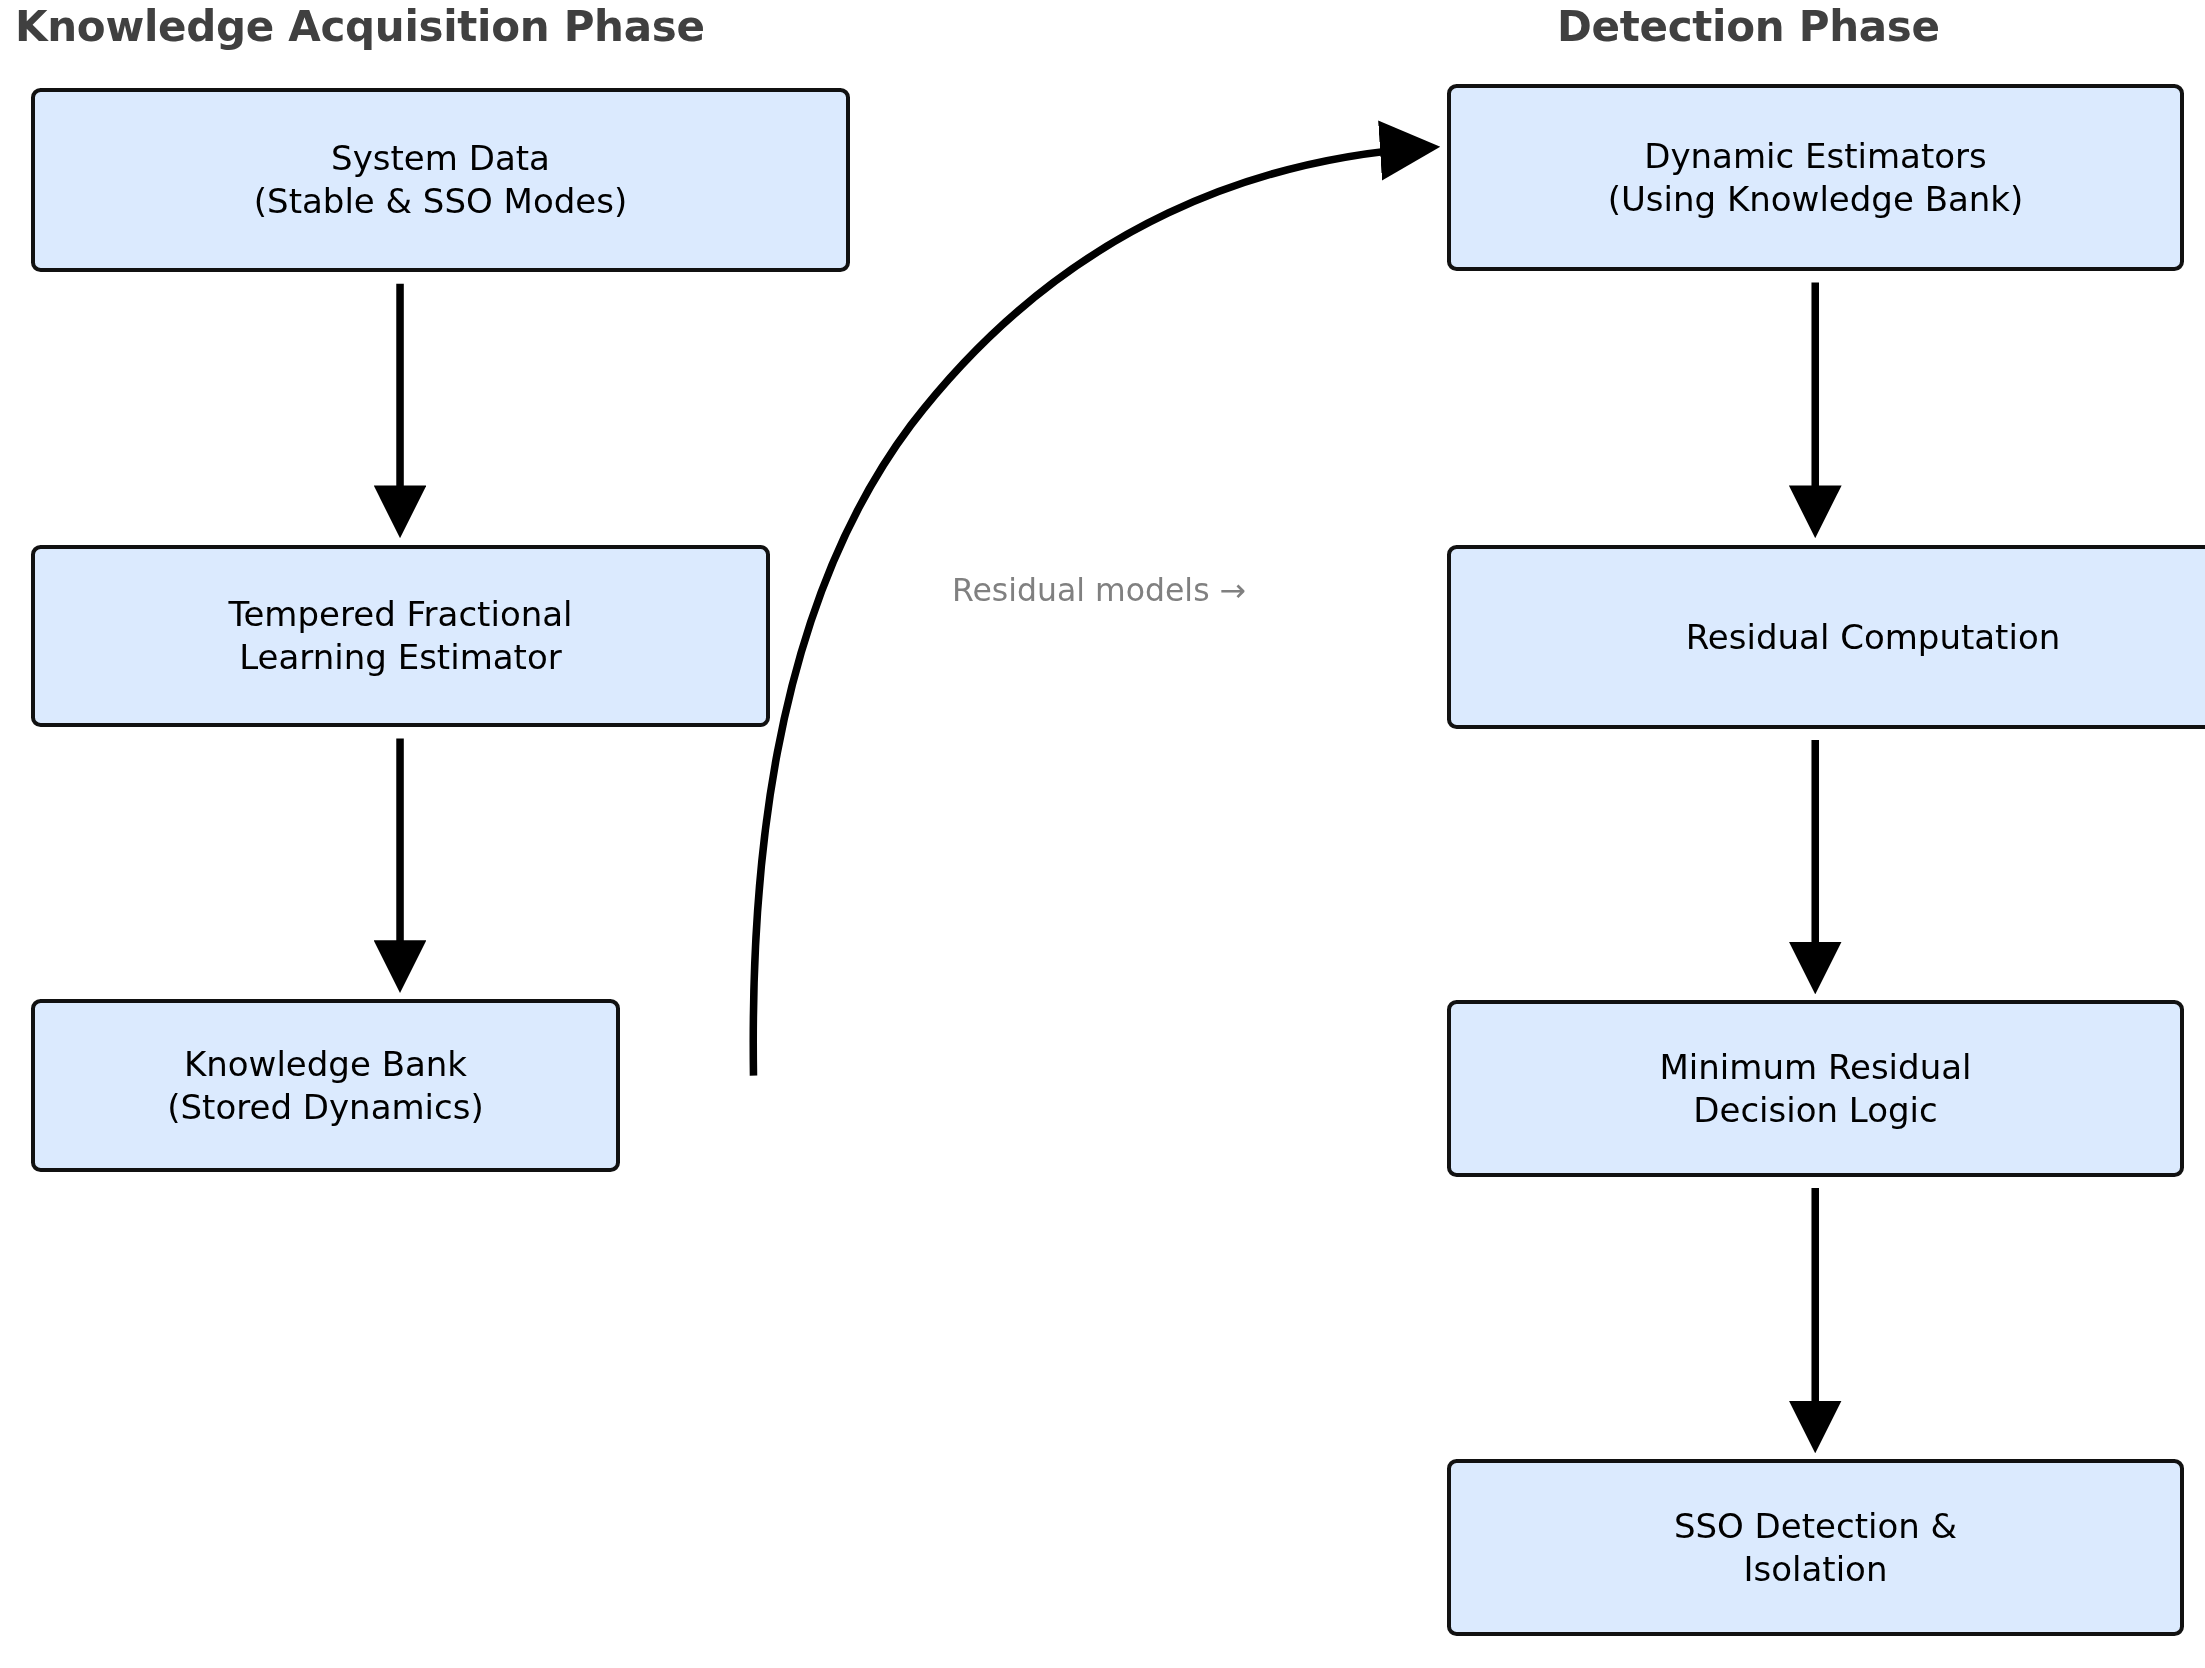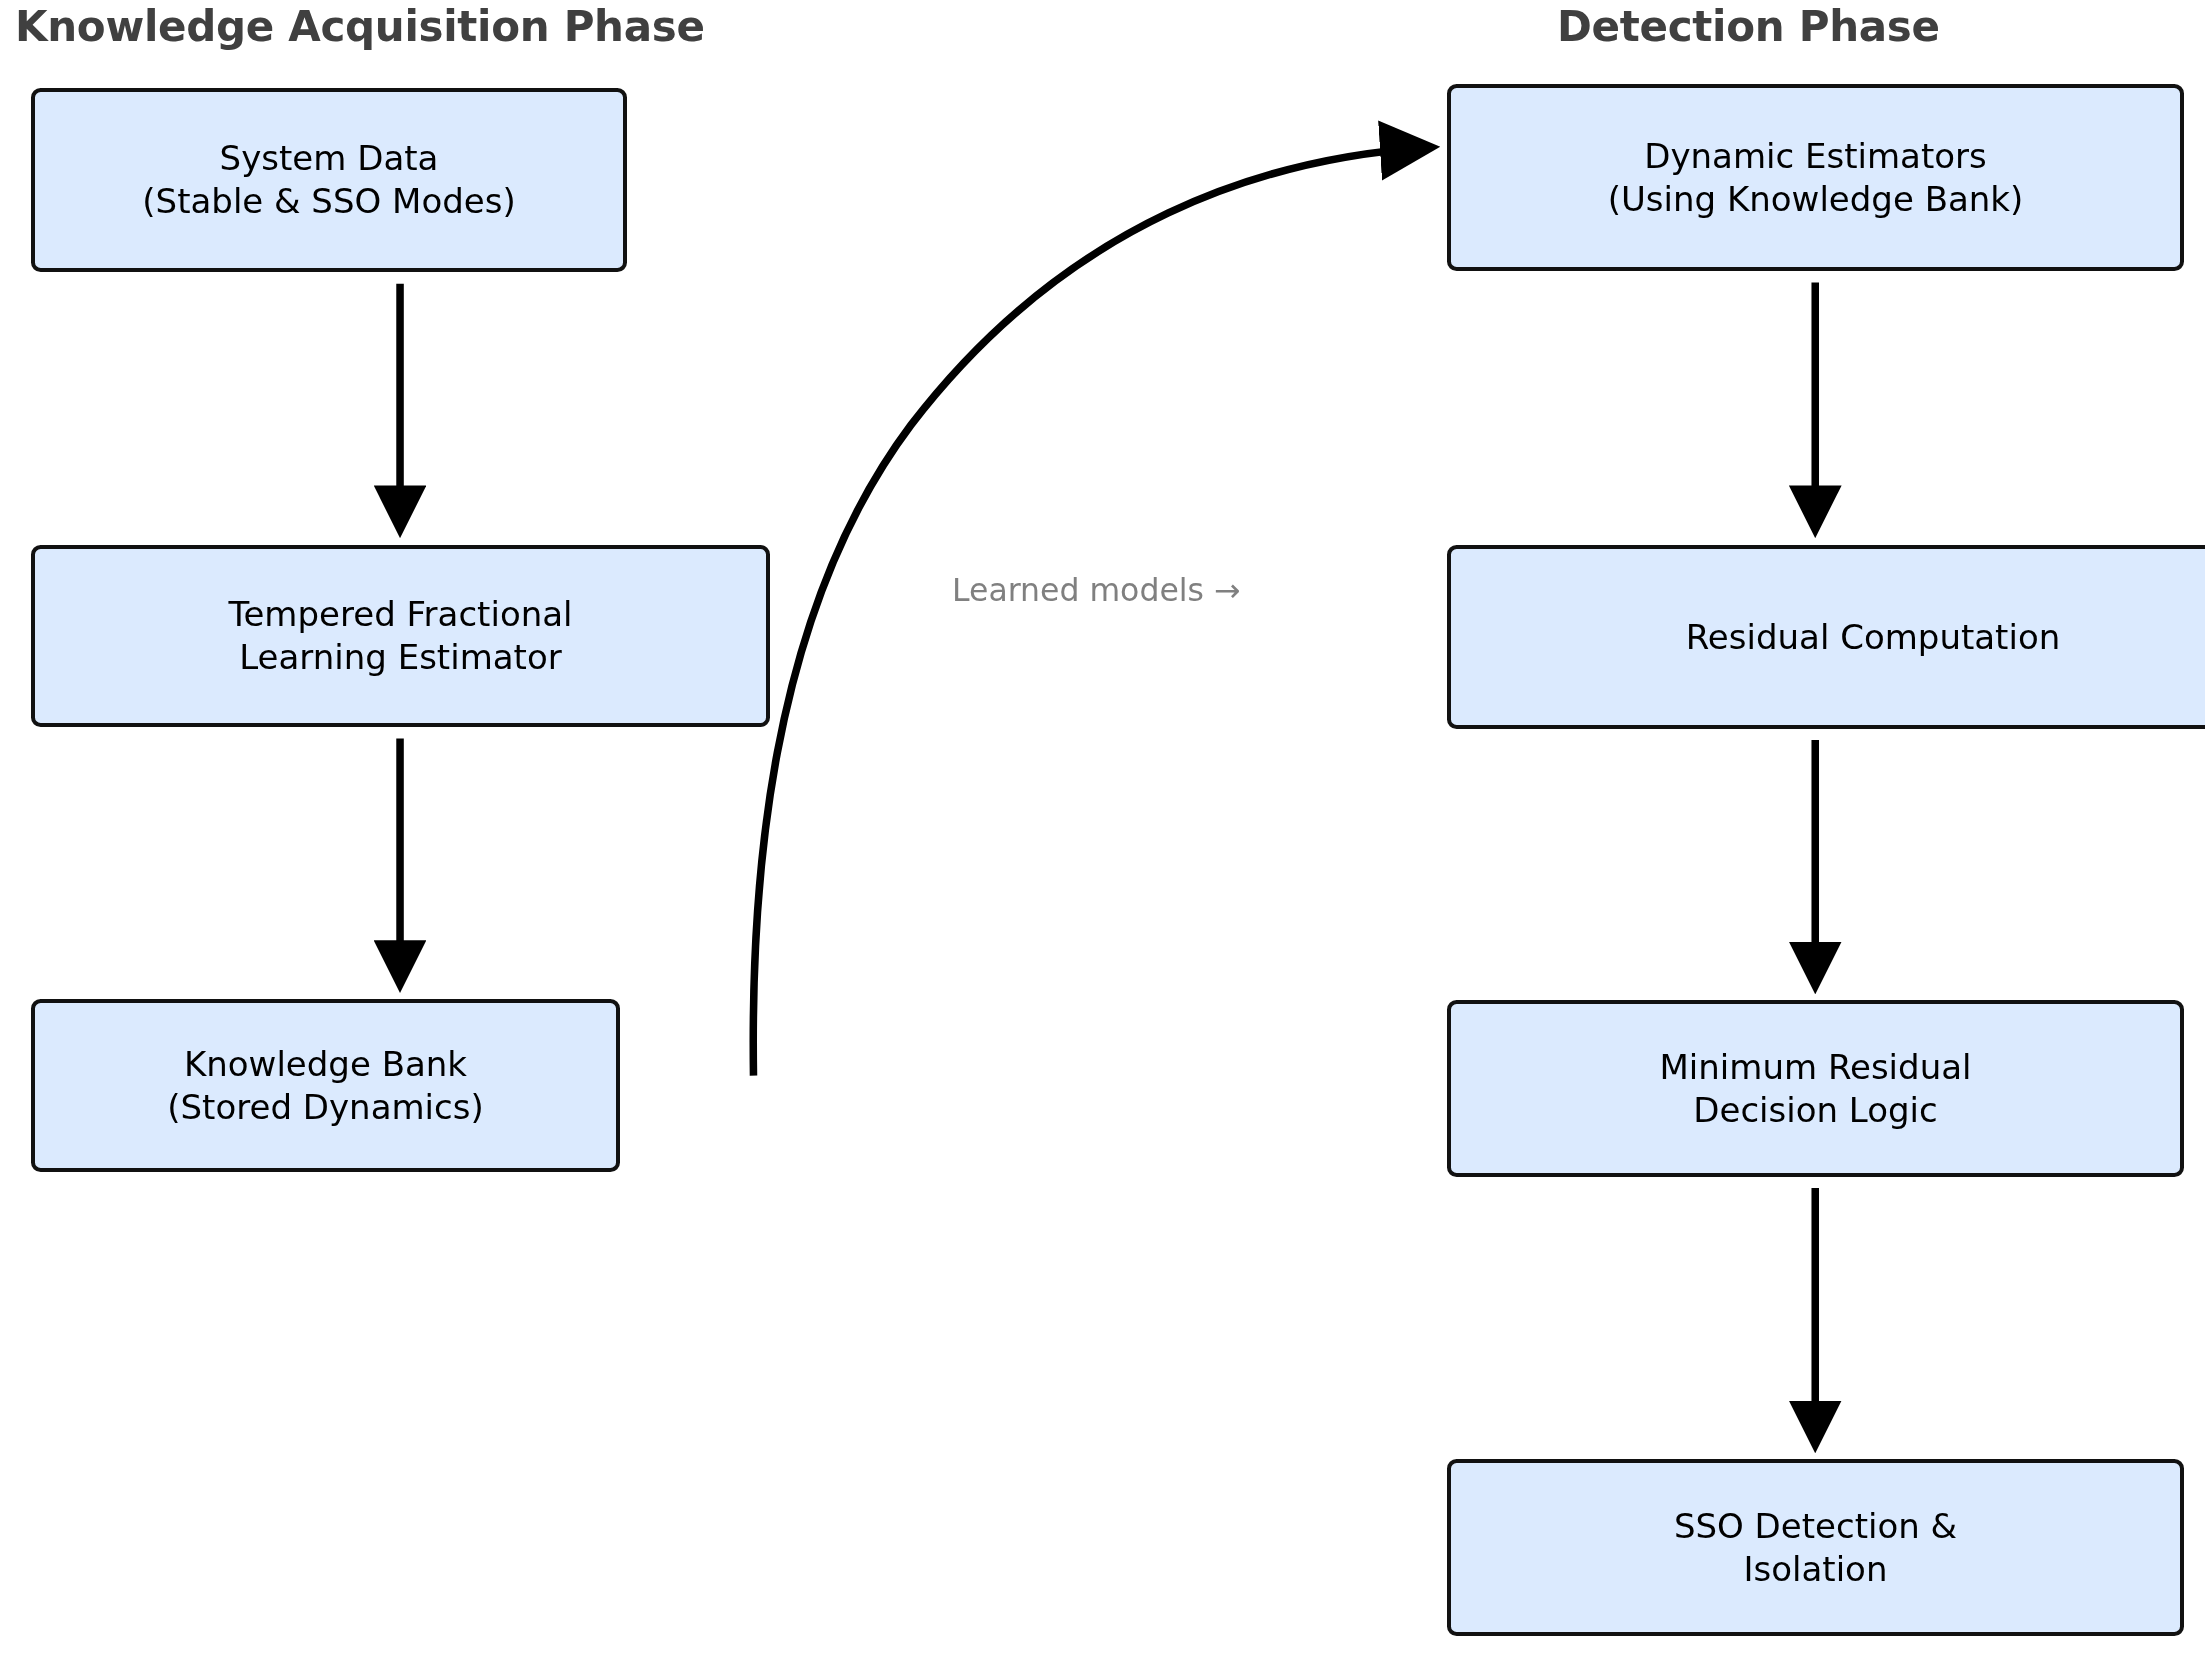--- a/index.html
+++ b/index.html
@@ -49,21 +49,21 @@
   }
   .node-label {
     font-family: "DejaVu Sans", sans-serif;
     font-size: 34px;
     line-height: 1.26;
     color: #000000;
     white-space: pre-line;
     padding: 0 11px;
   }
   
-  #node-system-data      { left: 31px;  top: 88px;  width: 596px; height: 184px; }
+  #node-system-data      { left: 31px;  top: 88px;  width: 819px; height: 184px; }
   #node-tfle             { left: 31px;  top: 545px;  width: 739px; height: 182px; }
   #node-knowledge-bank   { left: 31px;  top: 999px; width: 589px; height: 173px; }
   
   #node-dynamic-est      { left: 1447px; top: 84px;  width: 737px; height: 187px; }
   #node-residual-comp    { left: 1447px; top: 545px;  width: 852px; height: 184px; text-align: right; }
   #node-min-residual     { left: 1447px; top: 1000px; width: 737px; height: 177px; }
   #node-sso-detect       { left: 1447px; top: 1459px; width: 737px; height: 177px; }
 
   #edges {
     position: absolute;
@@ -144,16 +144,16 @@
 
     <path d="M 1100,1570 C 1096,1300 1120,900 1330,620 C 1560,320 1850,230 2085,215" fill="none" stroke="#000000" stroke-width="11" marker-end="url(#arrowhead-curve)"></path>
 
     <line x1="2650" y1="412" x2="2650" y2="770" stroke="#000000" stroke-width="11" marker-end="url(#arrowhead)"></line>
 
     <line x1="2650" y1="1080" x2="2650" y2="1436" stroke="#000000" stroke-width="11" marker-end="url(#arrowhead)"></line>
 
     <line x1="2650" y1="1734" x2="2650" y2="2106" stroke="#000000" stroke-width="11" marker-end="url(#arrowhead)"></line>
   </svg>
 
-  <div class="edge-label" id="label-learned-models">Learned models →</div>
+  <div class="edge-label" id="label-learned-models">Residual models →</div>
 
 </div>
 
 
 </body></html>

